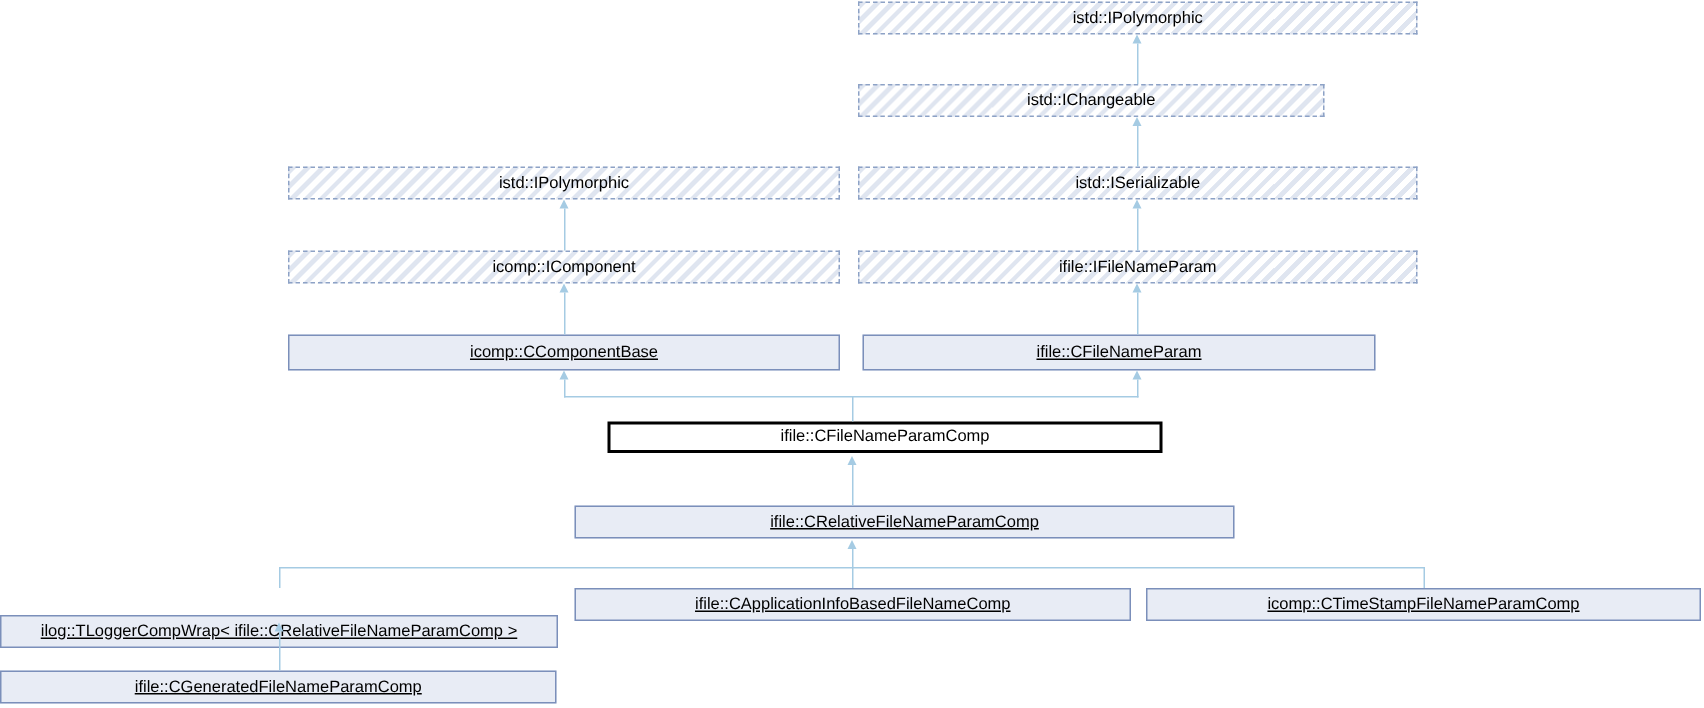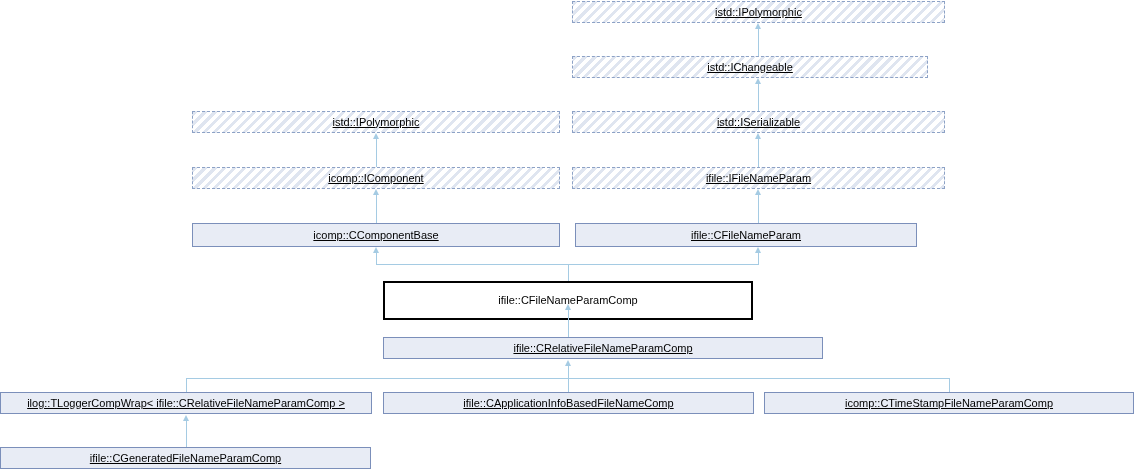--- a/index.html
+++ b/index.html
@@ -29,21 +29,20 @@
     display:flex;align-items:center;justify-content:center;
     text-align:center;white-space:nowrap;
     line-height:1;
   }
   .node.template{
     border:1px dashed var(--template-border);
     background:repeating-linear-gradient(135deg,
       var(--template-hatch) 0px, var(--template-hatch) 3px,
       #ffffff 3px, #ffffff 7px);
     cursor:pointer;
-    text-decoration:underline;
   }
   .node.cls{
     border:1px solid var(--node-border);
     background:var(--node-fill);
     cursor:pointer;
     text-decoration:underline;
   }
   .node.current{
     border:2px solid var(--current-border);
     background:var(--current-fill);
@@ -59,39 +58,39 @@
     border-bottom:6px solid var(--edge);
   }
 </style>
 </head>
 <body>
 
 <div class="canvas">
 
   <div class="node template" style="left:572px;top:1px;width:373px;height:22px">istd::IPolymorphic</div>
 
-  <div class="node template" style="left:572px;top:56px;width:356px;height:22px">istd::IChangeable</div>
+  <div class="node template" style="left:572px;top:56px;width:311px;height:22px">istd::IChangeable</div>
 
   <div class="node template" style="left:192px;top:111px;width:368px;height:22px">istd::IPolymorphic</div>
 
   <div class="node template" style="left:572px;top:111px;width:373px;height:22px">istd::ISerializable</div>
 
   <div class="node template" style="left:192px;top:167px;width:368px;height:22px">icomp::IComponent</div>
 
   <div class="node template" style="left:572px;top:167px;width:373px;height:22px">ifile::IFileNameParam</div>
 
   <div class="node cls" style="left:192px;top:223px;width:368px;height:24px">icomp::CComponentBase</div>
 
   <div class="node cls" style="left:575px;top:223px;width:342px;height:24px">ifile::CFileNameParam</div>
 
-  <div class="node current" style="left:383px;top:281px;width:370px;height:39px">ifile::CFileNameParamComp</div>
+  <div class="node current" style="left:405px;top:281px;width:370px;height:21px">ifile::CFileNameParamComp</div>
 
   <div class="node cls" style="left:383px;top:337px;width:440px;height:22px">ifile::CRelativeFileNameParamComp</div>
 
-  <div class="node cls" style="left:0px;top:392px;width:372px;height:22px">ilog::TLoggerCompWrap&lt; ifile::CRelativeFileNameParamComp &gt;</div>
+  <div class="node cls" style="left:0px;top:410px;width:372px;height:22px">ilog::TLoggerCompWrap&lt; ifile::CRelativeFileNameParamComp &gt;</div>
 
   <div class="node cls" style="left:383px;top:392px;width:371px;height:22px">ifile::CApplicationInfoBasedFileNameComp</div>
 
   <div class="node cls" style="left:764px;top:392px;width:370px;height:22px">icomp::CTimeStampFileNameParamComp</div>
 
   <div class="node cls" style="left:0px;top:447px;width:371px;height:22px">ifile::CGeneratedFileNameParamComp</div>
 
   <div class="arrow-up" style="left:755px;top:23px"></div>
   <div class="edge v" style="left:758px;top:29px;height:27px"></div>
 

